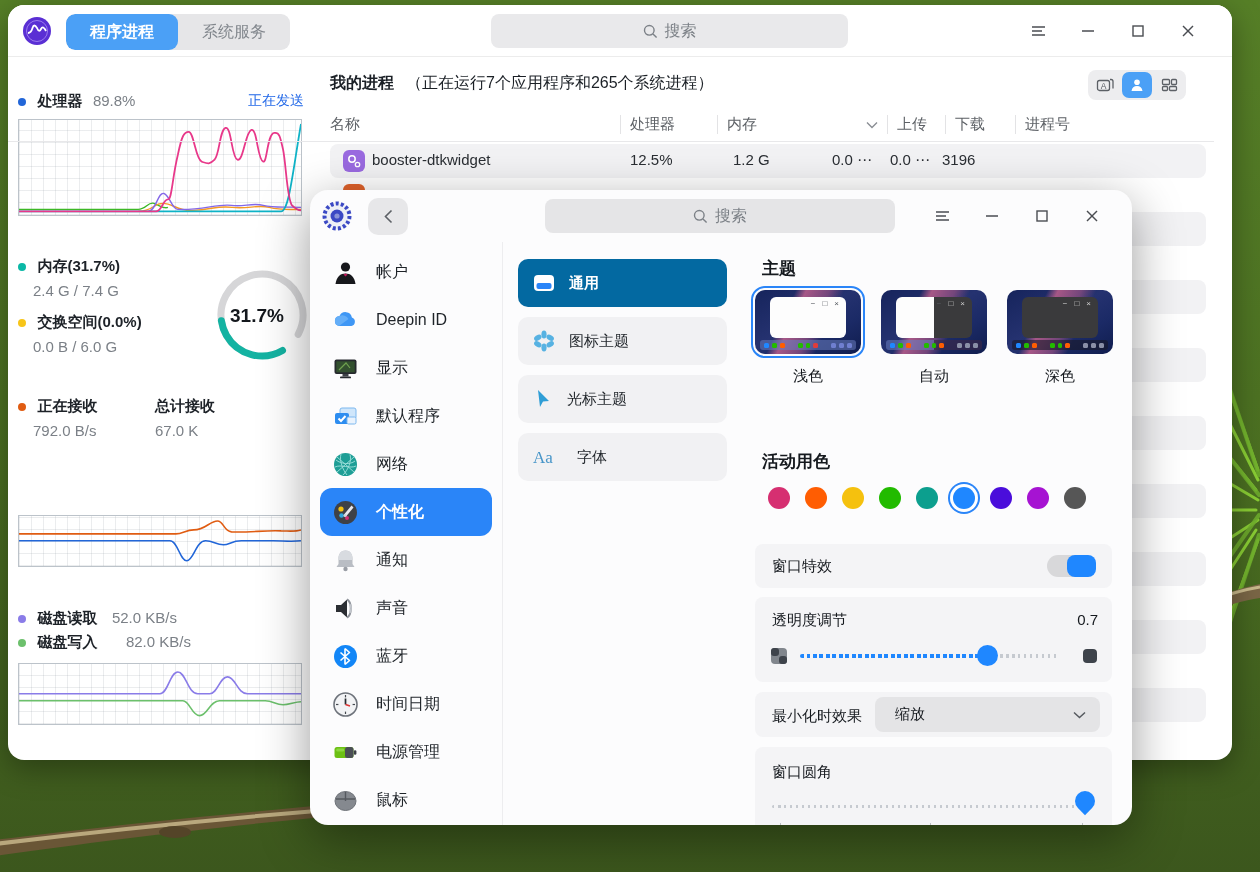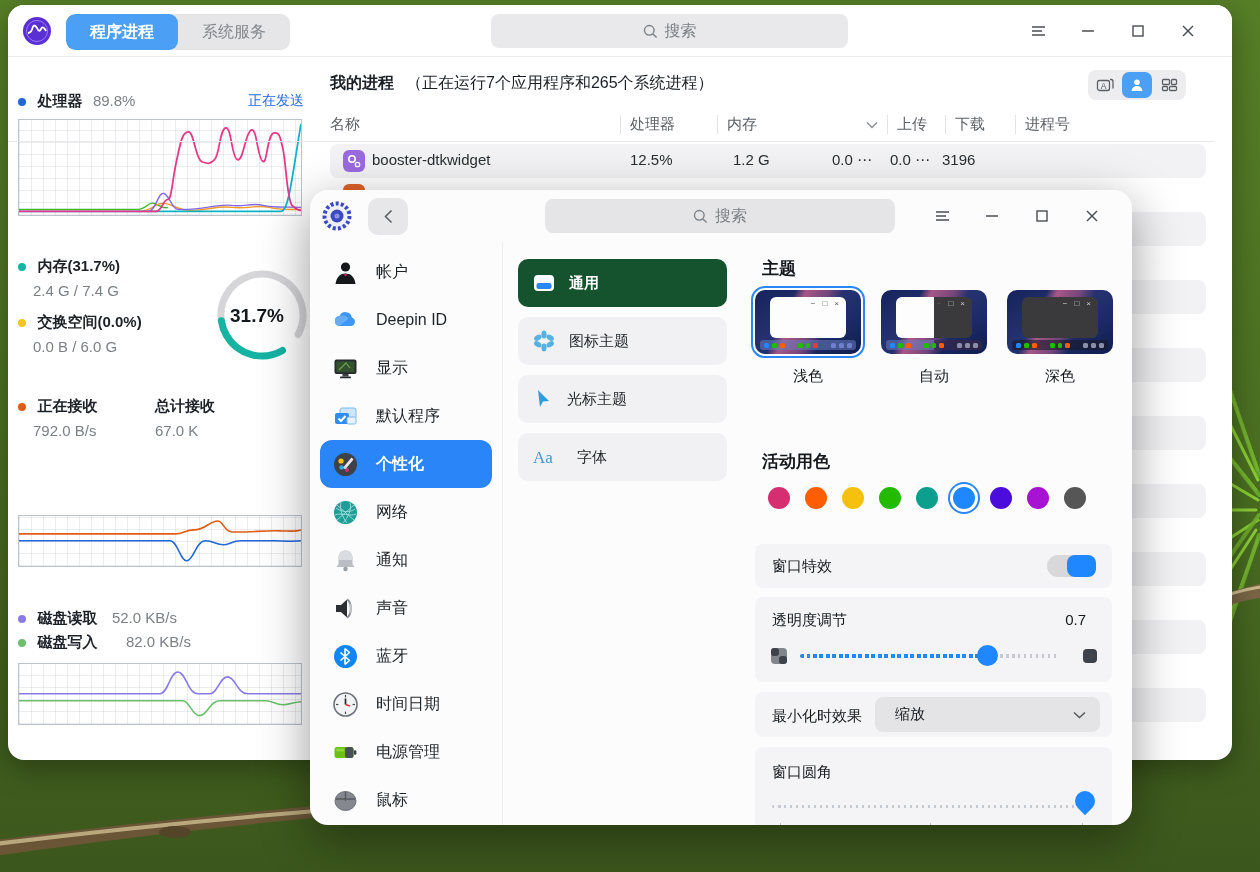--- a/index.html
+++ b/index.html
@@ -62,21 +62,21 @@
   #settings .searchbox { left:235px; top:9px; width:350px; background:#e5e5e7; }
   #settings .ctrls { right:30px; }
 
   .side { position:absolute; left:0; top:52px; width:192px; bottom:0; }
   .side-item { height:48px; margin:0 10px; display:flex; align-items:center; gap:17px; padding-left:12px; border-radius:12px; font-size:16px; color:#1e2328; }
   .side-item.active { background:#2a85f8; color:#fff; font-weight:bold; }
   .side-item .ic { width:27px; height:27px; flex:0 0 27px; }
 
   .midcol { position:absolute; left:192px; top:52px; width:250px; bottom:0; border-left:1px solid #ededef; }
   .midcard { position:absolute; left:15px; width:209px; height:48px; background:#f1f1f3; border-radius:10px; display:flex; align-items:center; gap:14px; padding-left:15px; font-size:15px; color:#1e2328; }
-  .midcard.active { background:#14532d; color:#fff; font-weight:bold; }
+  .midcard.active { background:#0369a1; color:#fff; font-weight:bold; }
 
   .content { position:absolute; left:442px; top:52px; right:0; bottom:0; }
   .h2 { font-weight:bold; font-size:17px; color:#15191e; }
   .theme-row { position:absolute; left:0; top:48px; display:flex; gap:14px; }
   .theme-opt { width:112px; text-align:center; }
   .theme-card { width:106px; height:64px; margin:0 auto; border-radius:10px; position:relative; overflow:hidden;
       background:
         linear-gradient(115deg, transparent 30%, rgba(190,95,140,.85) 38%, rgba(150,80,130,.7) 55%, transparent 66%),
         linear-gradient(150deg,#16245c 0%, #253270 45%, #1b2a66 70%, #101d4e 100%); }
   .theme-opt.selected .theme-card { outline:2px solid #2a85f8; outline-offset:2px; }
@@ -431,44 +431,44 @@
     </div>
     <div class="side-item">
       <svg class="ic" viewBox="0 0 27 27">
           <rect x="8" y="5" width="16" height="11" rx="2" fill="#cfe6fb" stroke="#7db8ef" stroke-width="1"></rect>
           <rect x="3" y="10" width="14" height="11" rx="2" fill="#2d8df0"></rect>
           <path d="M6.5,15.5 L9,18 L13.5,13" stroke="#fff" stroke-width="2" fill="none"></path>
           <rect x="15" y="14" width="9" height="7" rx="1.5" fill="#eaf3fd" stroke="#7db8ef" stroke-width="1"></rect>
         </svg>
       <span>默认程序</span>
     </div>
-    <div class="side-item active">
-      <svg class="ic" viewBox="0 0 27 27">
-          <circle cx="13.5" cy="13.5" r="11.5" fill="#3e4147"></circle>
-          <circle cx="9" cy="10" r="2.6" fill="#f5c10e"></circle>
-          <circle cx="9.5" cy="16.5" r="2.3" fill="#2fa8e0"></circle>
-          <circle cx="15" cy="19" r="2" fill="#d62f71"></circle>
-          <path d="M19.5,6.5 L12,15.5 L14,17.5 L21.5,8.5 Z" fill="#e8e8ee"></path>
-          <circle cx="13" cy="16.5" r="1.6" fill="#cfd4da"></circle>
-        </svg>
-      <span>个性化</span>
-    </div>
     <div class="side-item">
       <svg class="ic" viewBox="0 0 27 27">
           <circle cx="13.5" cy="13.5" r="11.5" fill="#1e9e96"></circle>
           <g stroke="#9fe0db" stroke-width="0.9" fill="none">
             <path d="M4,9 C9,13 18,14 23,10"></path>
             <path d="M3,16 C9,13 18,18 24,15"></path>
             <path d="M9,3 C7,10 11,19 15,24"></path>
             <path d="M18,3.5 C20,10 16,19 11,24"></path>
             <path d="M5,6 L22,21"></path>
             <path d="M22,6 L5,21"></path>
           </g>
         </svg>
       <span>网络</span>
+    </div>
+    <div class="side-item active">
+      <svg class="ic" viewBox="0 0 27 27">
+          <circle cx="13.5" cy="13.5" r="11.5" fill="#3e4147"></circle>
+          <circle cx="9" cy="10" r="2.6" fill="#f5c10e"></circle>
+          <circle cx="9.5" cy="16.5" r="2.3" fill="#2fa8e0"></circle>
+          <circle cx="15" cy="19" r="2" fill="#d62f71"></circle>
+          <path d="M19.5,6.5 L12,15.5 L14,17.5 L21.5,8.5 Z" fill="#e8e8ee"></path>
+          <circle cx="13" cy="16.5" r="1.6" fill="#cfd4da"></circle>
+        </svg>
+      <span>个性化</span>
     </div>
     <div class="side-item">
       <svg class="ic" viewBox="0 0 27 27">
           <path d="M13.5,3.5 C9,3.5 6.5,7 6.5,11.5 L6.5,17 L4.5,20 L22.5,20 L20.5,17 L20.5,11.5 C20.5,7 18,3.5 13.5,3.5 Z" fill="#b9bdc4"></path>
           <path d="M13.5,3.5 C9,3.5 6.5,7 6.5,11.5 L6.5,13 L20.5,13 L20.5,11.5 C20.5,7 18,3.5 13.5,3.5 Z" fill="#d8dbe0"></path>
           <circle cx="13.5" cy="22" r="2.2" fill="#9a9ea6"></circle>
         </svg>
       <span>通知</span>
     </div>
     <div class="side-item">
@@ -649,21 +649,21 @@
 
     <div class="card" style="top:302px;height:44px">
       <span class="lbl" style="position:absolute;left:17px;top:13px">窗口特效</span>
       <div class="toggle">
           <div class="knob"></div>
         </div>
     </div>
 
     <div class="card" style="top:355px;height:85px">
       <span class="lbl" style="position:absolute;left:17px;top:14px">透明度调节</span>
-      <span class="lbl" style="position:absolute;right:26px;top:14px">0.7</span>
+      <span class="lbl" style="position:absolute;right:14px;top:14px">0.7</span>
       <svg style="position:absolute;left:16px;top:51px" width="16" height="16" viewBox="0 0 16 16">
           <rect width="16" height="16" rx="4" fill="#81868d"></rect>
           <rect x="0" y="0" width="8" height="8" fill="#3e434b" rx="3"></rect>
           <rect x="8" y="8" width="8" height="8" fill="#3e434b" rx="3"></rect>
         </svg>
       <div class="dash-track dash-blue" style="left:45px;top:57px;width:188px"></div>
       <div class="dash-track dash-gray" style="left:233px;top:57px;width:72px"></div>
       <div class="thumb" style="left:222px;top:48px"></div>
       <div style="position:absolute;right:15px;top:52px;width:14px;height:14px;border-radius:4px;background:#3e434b"></div>
     </div>

